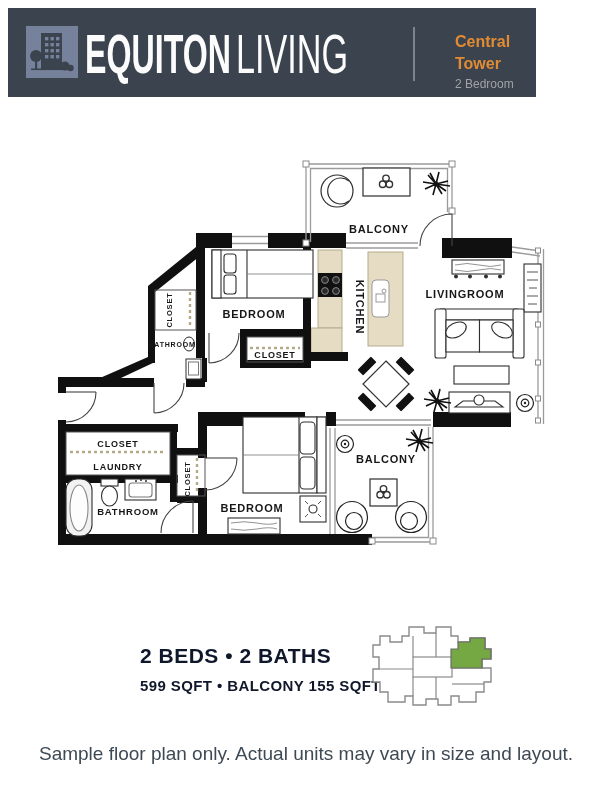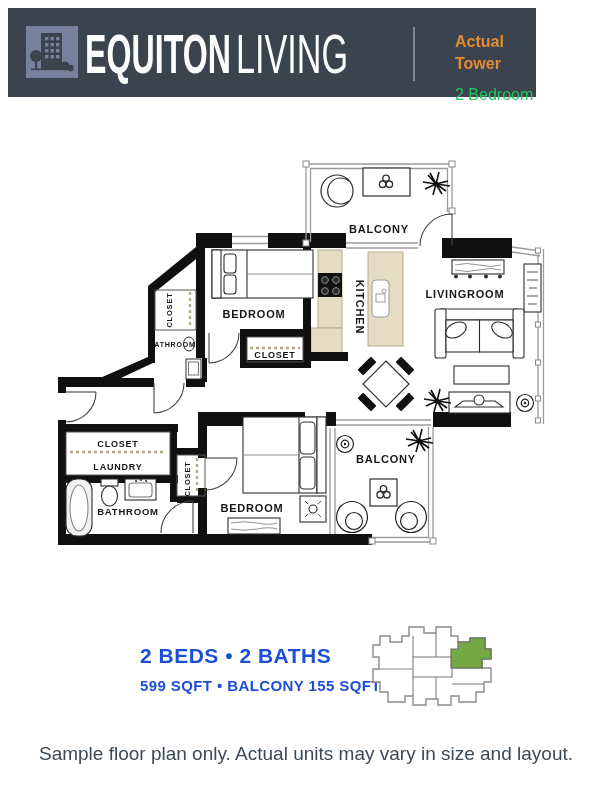--- a/index.html
+++ b/index.html
@@ -8,26 +8,26 @@
   
   .header{position:absolute;left:8px;top:8px;width:528px;height:89px;background:#3A434E;}
   .logo{position:absolute;left:18px;top:18px;width:52px;height:52px;}
   .brand{position:absolute;left:77px;top:15px;}
   .brand text{fill:#FCFCFC;font-family:"Liberation Sans",sans-serif;}
   .brand .b1{font-weight:700;}
   .brand .b2{font-weight:300;}
   .hdr-divider{position:absolute;left:405px;top:19px;width:2px;height:54px;background:#7C858F;}
   .unit-info{position:absolute;left:447px;top:23px;line-height:1.35;}
   .tower{color:#E28B33;font-size:16px;font-weight:700;}
-  .unit{color:#22c55e;font-size:16px;font-weight:400;margin-top:10px;}
+  .unit{color:#a3a3a3;font-size:12px;font-weight:400;margin-top:2px;}
   
   .plan{position:absolute;left:0;top:0;}
   .plan text{font-family:"Liberation Sans",sans-serif;font-weight:700;fill:#161616;letter-spacing:.8px;}
   
-  .stats{position:absolute;left:140px;top:644px;color:#1d4ed8;}
+  .stats{position:absolute;left:140px;top:644px;color:#0f172a;}
   .stats .l1{font-size:21px;font-weight:700;letter-spacing:.5px;}
   .stats .l2{font-size:15px;font-weight:700;letter-spacing:.4px;margin-top:9px;}
   .keyplan{position:absolute;left:360px;top:612px;}
   .disclaimer{position:absolute;left:0;width:612px;top:743px;text-align:center;
               color:#3D4A55;font-size:19px;}
 </style>
 </head>
 <body>
 
 <div class="page">
@@ -55,21 +55,21 @@
       <circle cx="39" cy="40" r="4.5" fill="#3A434E"></circle>
       <circle cx="44.5" cy="42" r="3.2" fill="#3A434E"></circle>
       <rect x="5" y="42.5" width="42" height="1.6" fill="#3A434E"></rect>
     </svg>
     <svg class="brand" width="300" height="62" viewBox="0 0 300 62">
       <text class="b1" x="0" y="50" font-size="56" textLength="146" lengthAdjust="spacingAndGlyphs">EQUITON</text>
       <text class="b2" x="151" y="50" font-size="56" textLength="112" lengthAdjust="spacingAndGlyphs">LIVING</text>
     </svg>
     <div class="hdr-divider"></div>
     <div class="unit-info">
-      <div class="tower">Actual Tower</div>
+      <div class="tower">Central Tower</div>
       <div class="unit">2 Bedroom</div>
     </div>
   </div>
 
   <svg class="plan" width="612" height="792" viewBox="0 0 612 792">
     <defs>
       <g id="spiky" stroke="#111" stroke-width="1.6" fill="none">
         <path d="M0,0 L12,-3 M0,0 L10,7 M0,0 L-11,5 M0,0 L-8,-9 M0,0 L3,-12 M0,0 L-3,11 M0,0 L14,2 M0,0 L-13,-2 M0,0 L6,10 M0,0 L-6,-11"></path>
         <circle cx="0" cy="0" r="2.5" fill="#111" stroke="none"></circle>
       </g>

